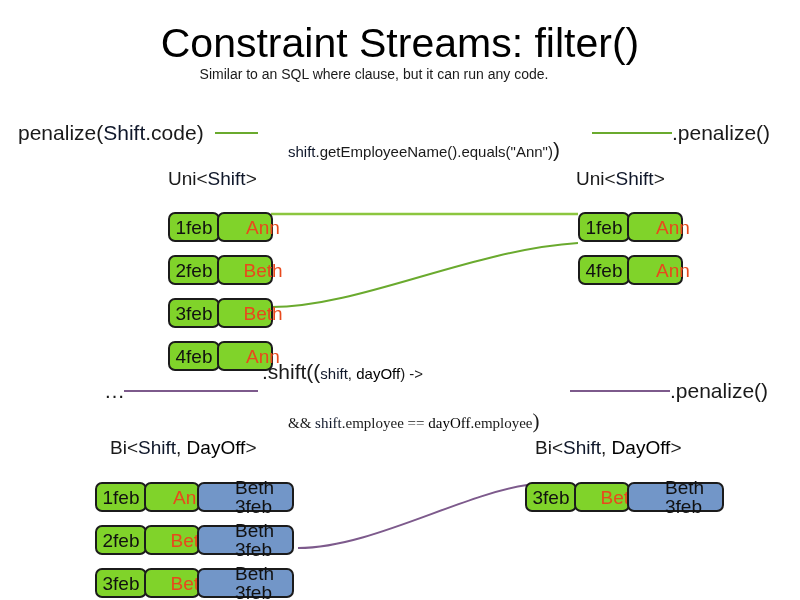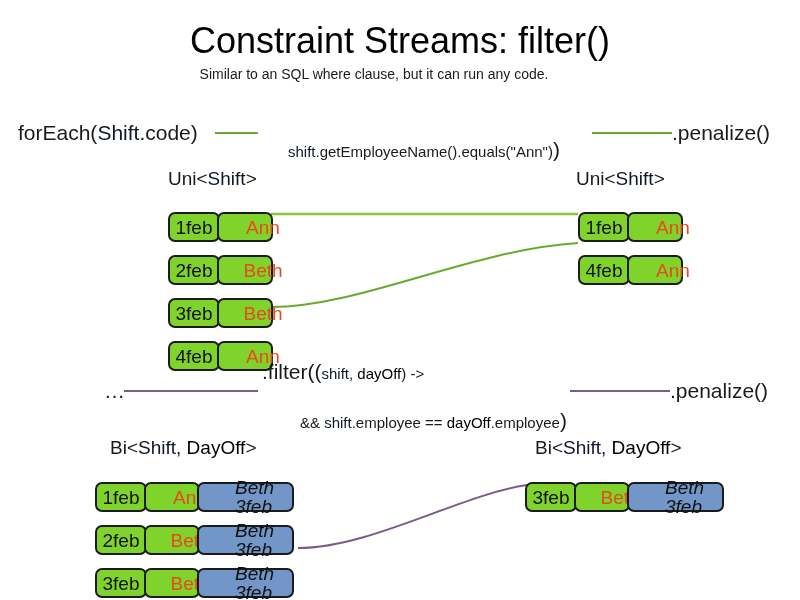--- a/index.html
+++ b/index.html
@@ -28,21 +28,21 @@
     height: 600px;
     pointer-events: none;
   }
 
   
   .title {
     position: absolute;
     left: 0; top: 20px;
     width: 800px;
     text-align: center;
-    font-size: 36px;
+    font-size: 41px;
     font-weight: normal;
     color: #000000;
     letter-spacing: 0px;
   }
   .subtitle {
     position: absolute;
     left: 0; top: 66px;
     width: 748px;
     text-align: center;
     font-size: 14px;
@@ -79,21 +79,21 @@
     border: 2px solid #1b1b1b;
     border-radius: 7px;
     display: flex;
     align-items: center;
     justify-content: center;
     font-size: 19px;
     line-height: 1;
     height: 30px;
   }
   .cell.green { background: #80d32a; }
-  .cell.blue  { background: #7296c8; font-style: italic; }
+  .cell.blue  { background: #7296c8; }
   .cell.date  { color: #111111; }
   .cell.name  { color: #e8491d; }
   .cell.dayoff{ color: #111111; }
   .cell + .cell { margin-left: -3px; padding-left: 36px; }
 </style>
 </head>
 <body>
 
 <div id="stage">
 
@@ -111,21 +111,21 @@
 
     <line x1="570" y1="391" x2="670" y2="391" stroke="#7d5a8c" stroke-width="2"></line>
 
     <path d="M298,548 C370,548 460,495 527,485" fill="none" stroke="#7d5a8c" stroke-width="2"></path>
   </svg>
 
   <div class="title">Constraint Streams: filter()</div>
   <div class="subtitle">Similar to an SQL where clause, but it can run any code.</div>
 
   <div class="code-line big" style="left:18px; top:121px;">
-    <span>forEach(</span><span class="g">Shift</span><span>.code)</span>
+    <span>penalize(</span><span class="g">Shift</span><span>.code)</span>
   </div>
 
 
   <div class="code-line" style="left:288px; top:138px;">
     <span class="sm g">shift</span><span class="sm">.getEmployeeName().equals("Ann")</span><span class="paren-big">)</span>
   </div>
 
   <div class="code-line big" style="left:672px; top:121px;">.penalize()</div>
 
   <div class="stack-label" style="left:168px; top:168px;">
@@ -162,25 +162,25 @@
     </div>
     <div class="row">
       <div class="cell green date" style="width:52px;">4feb</div>
       <div class="cell green name" style="width:56px;">Ann</div>
     </div>
   </div>
 
   <div class="code-line big" style="left:104px; top:379px;">…</div>
 
   <div class="code-line" style="left:262px; top:360px;">
-    <span class="big">.filter((</span><span class="sm g">shift</span><span class="sm">, </span><span class="sm b">dayOff</span><span class="sm">) -&gt;</span>
-  </div>
-
-
-  <div class="code-line" style="left:300px; top:409px;">
+    <span class="big">.shift((</span><span class="sm g">shift</span><span class="sm">, </span><span class="sm b">dayOff</span><span class="sm">) -&gt;</span>
+  </div>
+
+
+  <div class="code-line" style="left:288px; top:409px;font-family:Liberation Serif, serif;">
     <span class="sm">&amp;&amp; </span><span class="sm g">shift</span><span class="sm">.employee == </span><span class="sm b">dayOff</span><span class="sm">.employee</span><span class="paren-big">)</span>
   </div>
 
   <div class="code-line big" style="left:670px; top:379px;">.penalize()</div>
 
   <div class="stack-label" style="left:110px; top:437px;">
     <span>Bi&lt;</span><span class="g">Shift</span><span>, </span><span class="b">DayOff</span><span>&gt;</span>
   </div>
 
   <div class="stack-label" style="left:535px; top:437px;">

